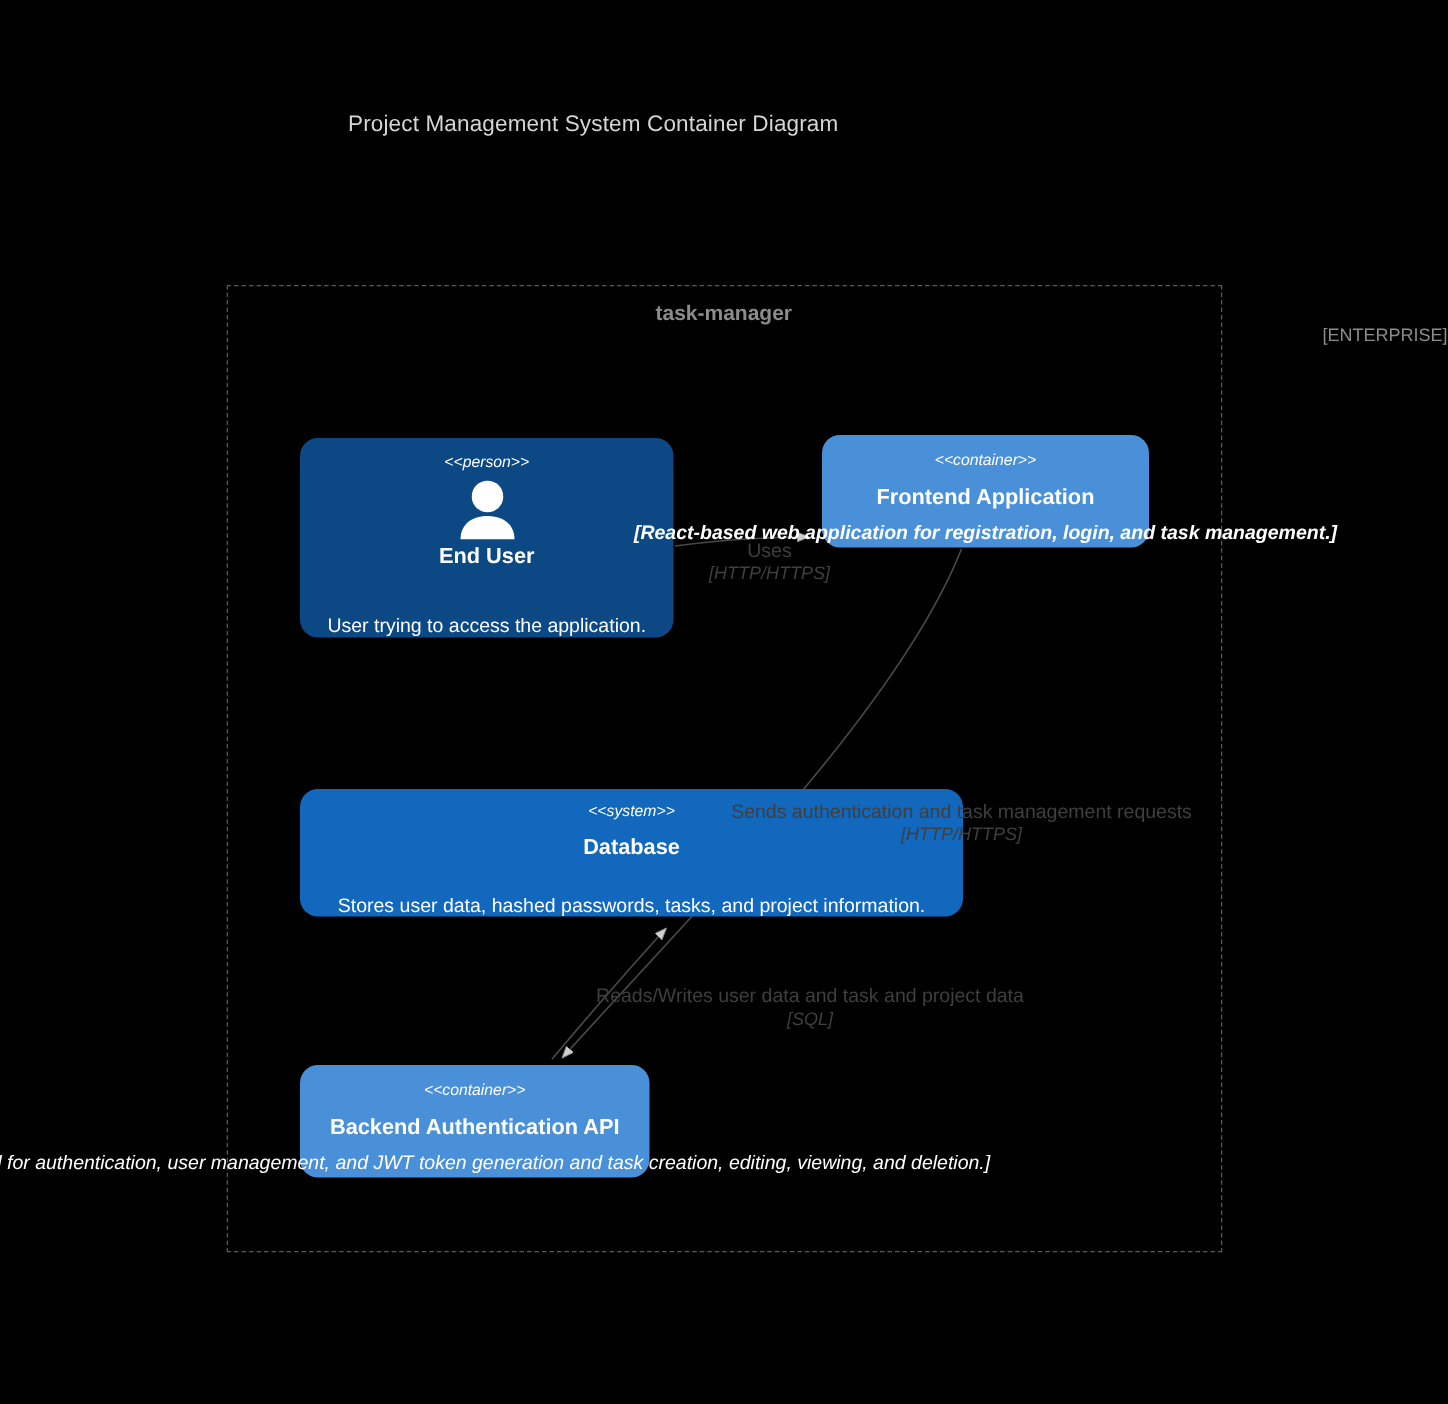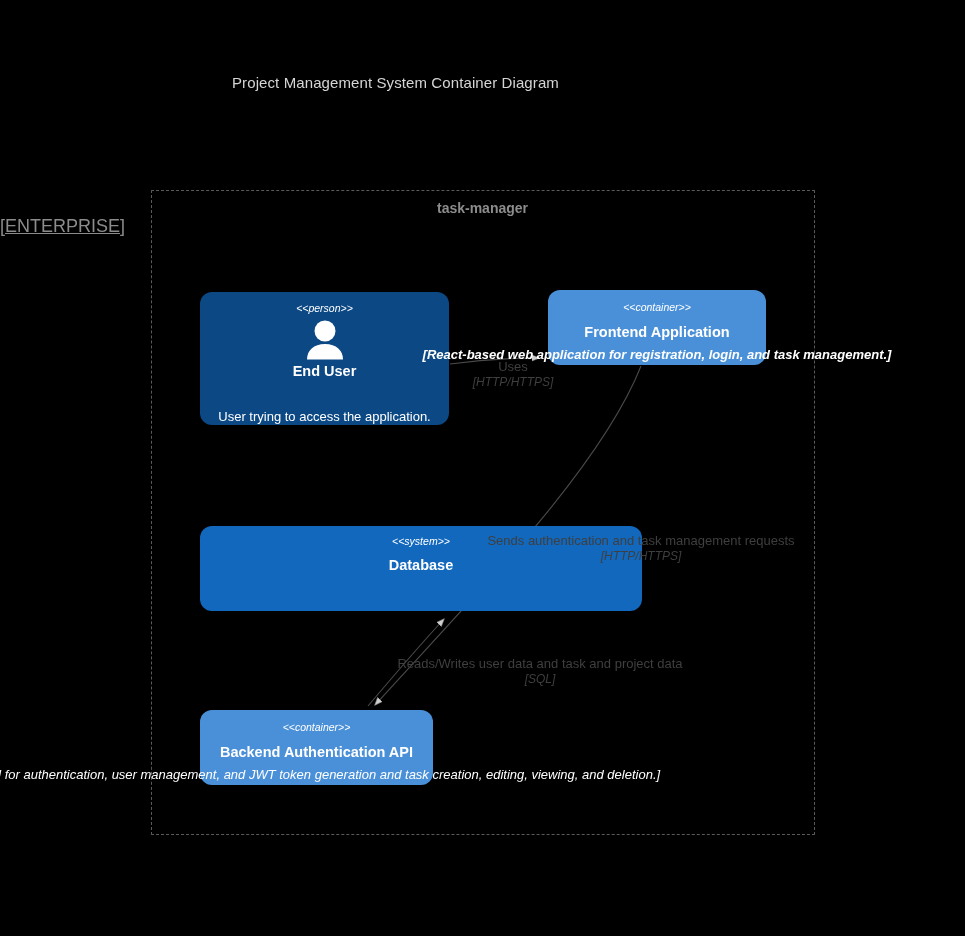--- a/index.html
+++ b/index.html
@@ -55,25 +55,24 @@
     font-size: 14px;
     font-weight: bold;
     color: #8c8c8c;
     white-space: nowrap;
   }
   .boundary-type {
     position: absolute;
     left: 0;
     right: 0;
     top: 216px;
-    text-align: left;
-    font-size: 18px;
+    text-align: right;
+    font-size: 12px;
     color: #8c8c8c;
     white-space: nowrap;
-    text-decoration: underline;
   }
 
   
   .node {
     position: absolute;
     box-sizing: border-box;
     border-radius: 12px;
     color: #ffffff;
   }
   .node .stereotype {
@@ -243,20 +242,21 @@
 
   <div class="node" id="node-frontend">
     <div class="stereotype">&lt;&lt;container&gt;&gt;</div>
     <div class="node-name">Frontend Application</div>
     <div class="node-desc italic">[React-based web application for registration, login, and task management.]</div>
   </div>
 
   <div class="node" id="node-database">
     <div class="stereotype">&lt;&lt;system&gt;&gt;</div>
     <div class="node-name">Database</div>
+    <div class="node-desc">Stores user data, hashed passwords, tasks, and project information.</div>
   </div>
 
   <div class="node" id="node-backend">
     <div class="stereotype">&lt;&lt;container&gt;&gt;</div>
     <div class="node-name">Backend Authentication API</div>
     <div class="node-desc italic">kend for authentication, user management, and JWT token generation and task creation, editing, viewing, and deletion.]</div>
   </div>
 
   <div class="rel-label" id="rel-label-uses">
     <span class="rel-desc">Uses</span>

